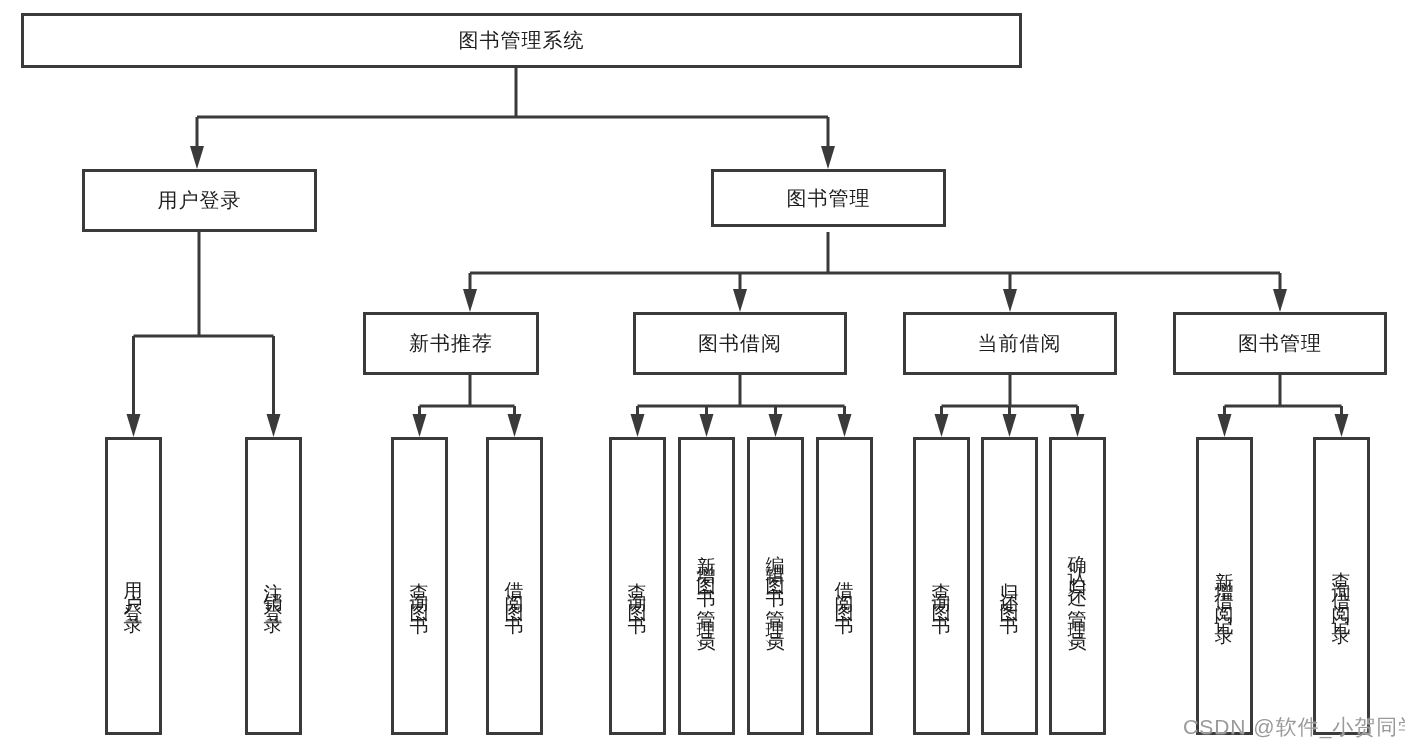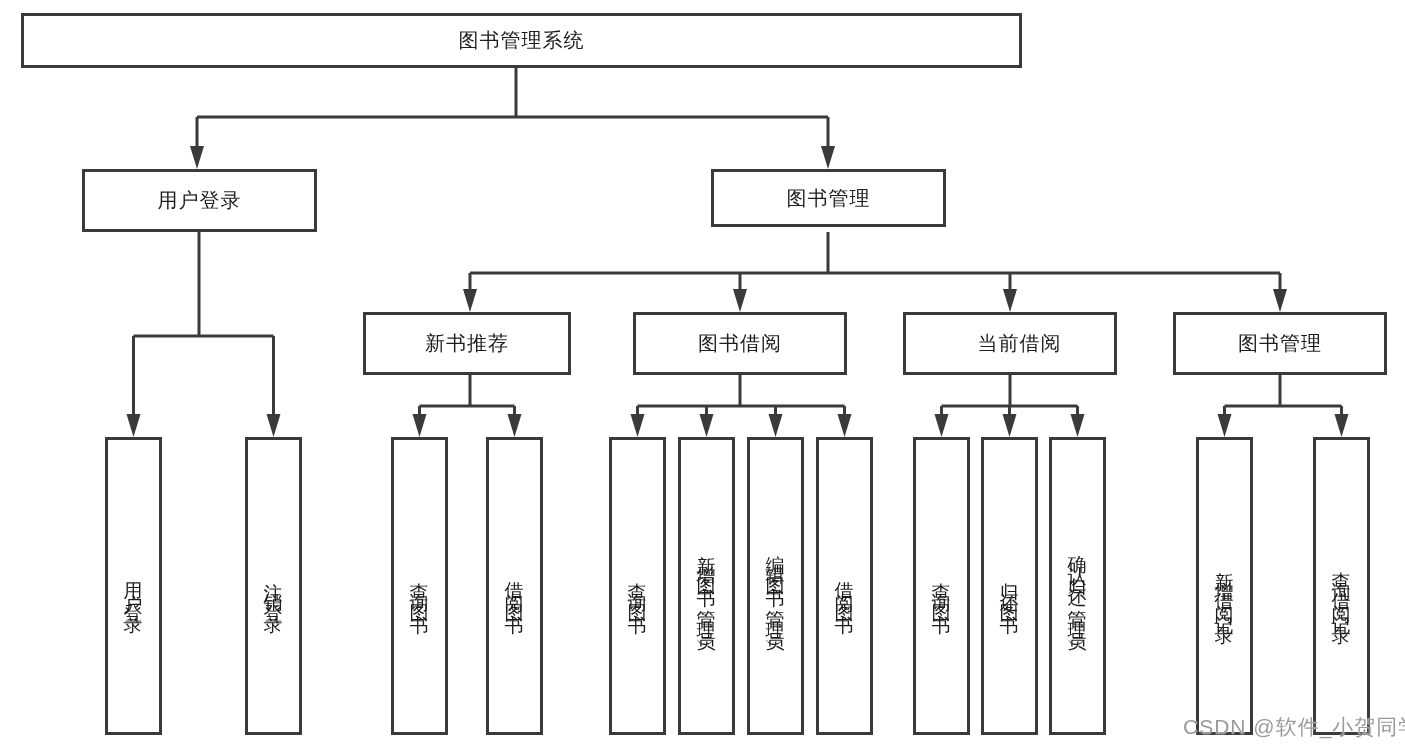--- a/index.html
+++ b/index.html
@@ -78,21 +78,21 @@
       <polygon points="1217.5,414 1231.5,414 1224.5,437"></polygon>
       <polygon points="1334.5,414 1348.5,414 1341.5,437"></polygon>
     </g>
   </svg>
 
   <div class="node" style="left:21px; top:13px; width:1001px; height:55px;">图书管理系统</div>
 
   <div class="node" style="left:82px; top:169px; width:235px; height:63px;">用户登录</div>
   <div class="node" style="left:711px; top:169px; width:235px; height:58px;">图书管理</div>
 
-  <div class="node" style="left:363px; top:312px; width:208px; height:63px;">新书推荐</div>
+  <div class="node" style="left:363px; top:312px; width:176px; height:63px;">新书推荐</div>
   <div class="node" style="left:633px; top:312px; width:214px; height:63px;">图书借阅</div>
   <div class="node" style="left:903px; top:312px; width:214px; height:63px;padding-left:19px;">当前借阅</div>
   <div class="node" style="left:1173px; top:312px; width:214px; height:63px;">图书管理</div>
 
   <div class="node vnode" style="left:105px; top:437px; width:57px; height:298px;">用户登录</div>
   <div class="node vnode" style="left:245px; top:437px; width:57px; height:298px;">注销登录</div>
 
   <div class="node vnode" style="left:391px; top:437px; width:57px; height:298px;">查询图书</div>
   <div class="node vnode" style="left:486px; top:437px; width:57px; height:298px;">借阅图书</div>
 

